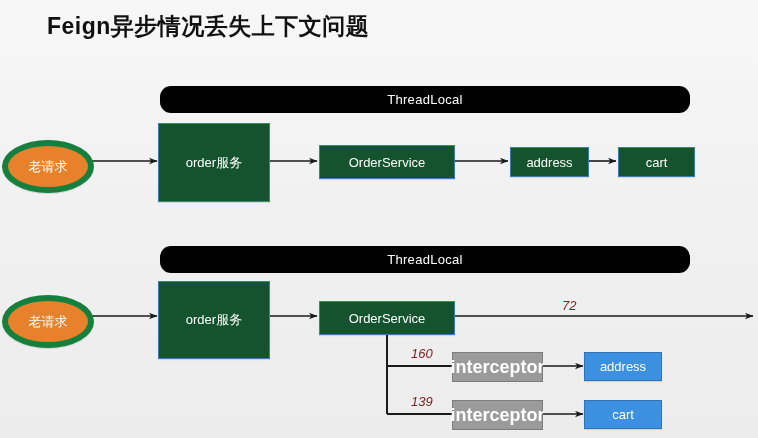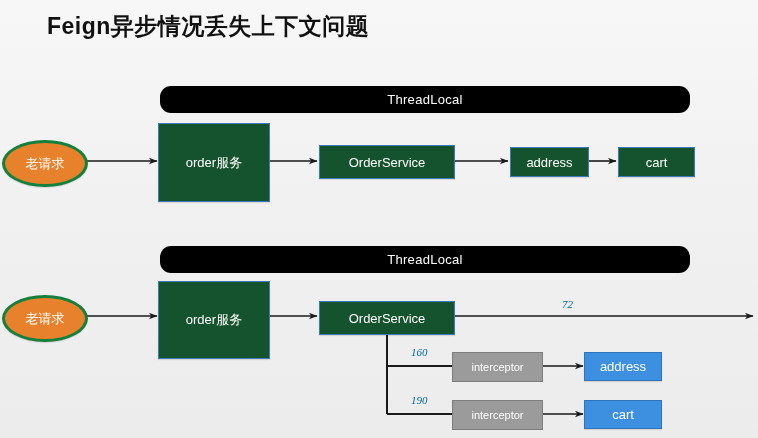--- a/index.html
+++ b/index.html
@@ -40,21 +40,21 @@
     display: flex;
     align-items: center;
     justify-content: center;
     letter-spacing: 0.3px;
     border-radius: 11px;
   }
 
   
   .ellipse {
     background: #E8812B;
-    border: 3px solid #15803d;
+    border: 6px solid #15803d;
     border-radius: 50%;
     color: #ffffff;
     font-size: 13px;
     display: flex;
     align-items: center;
     justify-content: center;
     box-shadow: 0 1px 1px rgba(0,0,0,0.12);
   }
 
   
@@ -74,28 +74,29 @@
   }
 
   
   .graybox {
     background: #9B9B9B;
     border: 1px solid #7d7d7d;
     color: #ffffff;
     display: flex;
     align-items: center;
     justify-content: center;
-    font-size: 11px;
+    font-size: 18px;
+    font-weight: bold;
   }
 
   
   .edge-label {
-    font-size: 11px;
-    color: #0369a1;
-    font-family: Liberation Serif, serif;
+    font-size: 13px;
+    color: #7f1d1d;
+    font-family: Liberation Sans, sans-serif;
     font-style: italic;
   }
 
   
   #wires {
     position: absolute;
     left: 0; top: 0;
     width: 758px; height: 438px;
     pointer-events: none;
   }
@@ -156,21 +157,21 @@
   <div class="abs ellipse" style="left:2px; top:295px; width:80px; height:41px;">老请求</div>
 
   <div class="abs bluebox" style="left:158px; top:281px; width:110px; height:76px;">order服务</div>
 
   <div class="abs bluebox" style="left:319px; top:301px; width:134px; height:32px;">OrderService</div>
 
   <div class="abs edge-label" style="left:562px; top:298px;">72</div>
 
   <div class="abs edge-label" style="left:411px; top:346px;">160</div>
 
-  <div class="abs edge-label" style="left:411px; top:394px;">190</div>
+  <div class="abs edge-label" style="left:411px; top:394px;">139</div>
 
   <div class="abs graybox" style="left:452px; top:352px; width:89px; height:28px;">interceptor</div>
 
   <div class="abs graybox" style="left:452px; top:400px; width:89px; height:28px;">interceptor</div>
 
   <div class="abs bluebox bright" style="left:584px; top:352px; width:76px; height:27px;">address</div>
 
   <div class="abs bluebox bright" style="left:584px; top:400px; width:76px; height:27px;">cart</div>
 
 </div>

